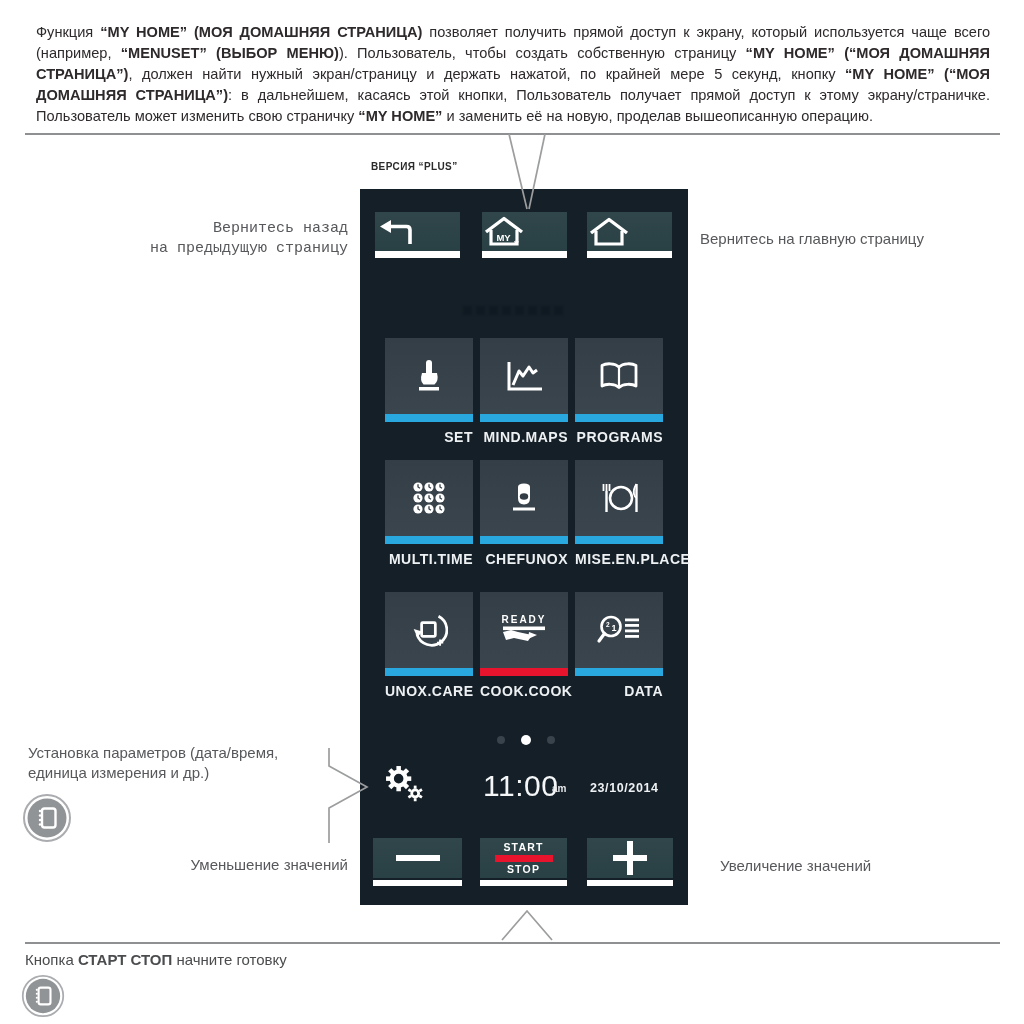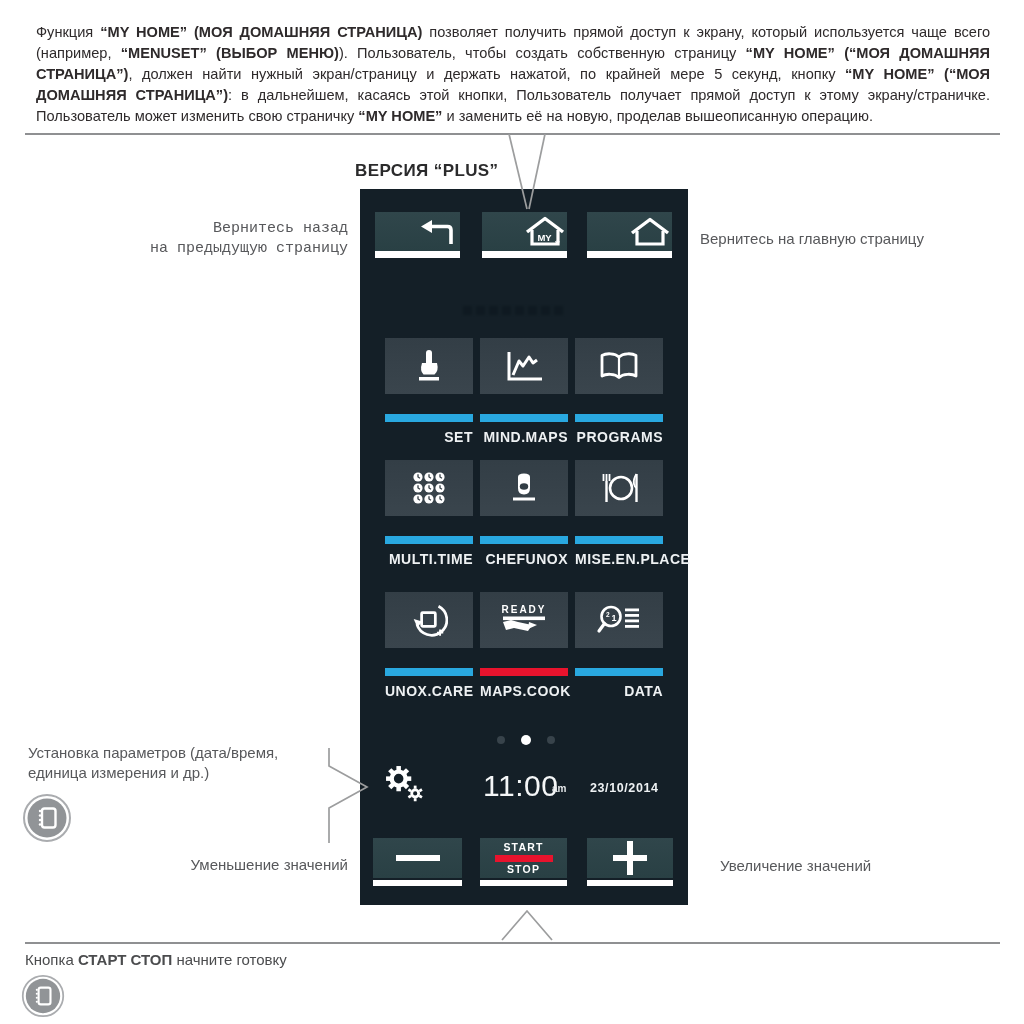--- a/index.html
+++ b/index.html
@@ -6,44 +6,44 @@
   body{width:1024px;height:1024px;position:relative;font-family:"Liberation Sans",sans-serif;overflow:hidden;}
   b{font-weight:bold;}
   
   #intro{position:absolute;left:36px;top:7px;width:954px;font-size:14.6px;line-height:21px;
          text-align:justify;color:var(--text-dark,#2e2a2b);}
   
   .hr{position:absolute;height:2px;background:#8f9092;}
   #hr-top{left:25px;top:133px;width:975px;}
   #hr-bottom{left:25px;top:942px;width:975px;}
   
-  #version-label{position:absolute;left:355px;top:161px;font-size:17px;font-weight:bold;
+  #version-label{position:absolute;left:371px;top:161px;font-size:10px;font-weight:bold;
                  color:#2b2b2c;letter-spacing:.4px;}
   
   .callout{position:absolute;font-size:15px;color:var(--label-gray,#57585b);white-space:pre-line;}
   #label-back{right:676px;top:219px;text-align:right;line-height:20px;font-family:Liberation Mono, monospace;}
   #label-home{left:700px;top:230px;}
   #label-settings{left:28px;top:743px;line-height:20px;}
   #label-decrease{right:676px;top:856px;text-align:right;}
   #label-increase{left:720px;top:857px;}
   #footer-text{position:absolute;left:25px;top:951px;font-size:15px;color:#4b4c4e;}
   
   .note-icon{position:absolute;}
   
   #panel{position:absolute;left:360px;top:189px;width:328px;height:716px;
          background:var(--panel-bg,#141f27);}
   .navkey{position:absolute;top:23px;height:46px;width:85px;}
   .navkey-face{position:absolute;left:0;right:0;top:0;height:39px;
-               background:linear-gradient(#30464b,#294044);display:flex;align-items:center;justify-content:flex-end;}
+               background:linear-gradient(#30464b,#294044);display:flex;align-items:center;justify-content:flex-start;}
   .navkey .bar-white{height:7px;}
   .bar-white{position:absolute;left:0;right:0;bottom:0;background:#fff;}
   #faded-heading{position:absolute;left:103px;top:117px;width:100px;height:9px;opacity:.5;filter:blur(1px);
     background:repeating-linear-gradient(90deg,#0b151c 0 9px,transparent 9px 13px);}
   .gtile{position:absolute;width:88px;height:84px;}
-  .gtile-face{position:absolute;left:0;right:0;top:0;height:56px;
+  .gtile-face{position:absolute;left:0;right:0;top:0;height:76px;
               background:linear-gradient(#333e46,#3a454d);display:flex;align-items:center;justify-content:center;}
   .gtile-bar{position:absolute;left:0;right:0;bottom:0;height:8px;}
   .gtile-bar.blue{background:var(--accent-blue,#29a8e0);}
   .gtile-bar.red{background:var(--accent-red,#e8132d);}
   .glabel{position:absolute;width:88px;text-align:right;font-size:14px;font-weight:bold;
           color:#eef1f3;letter-spacing:.5px;}
   .dot{position:absolute;top:547px;width:8px;height:8px;border-radius:50%;background:#38434b;}
   .dot.active{width:10px;height:10px;margin:-1px;background:#fff;}
   #gear-wrap{position:absolute;left:23px;top:574px;width:40px;height:40px;}
   #time{position:absolute;left:123px;top:582px;font-size:30px;line-height:30px;font-weight:500;
@@ -245,21 +245,21 @@
     <div class="gtile-face">
       <svg width="56" height="36" viewBox="0 0 56 36">
         <text x="28" y="11" text-anchor="middle" font-size="10" font-weight="bold" letter-spacing="2" fill="#fff">READY</text>
         <rect x="7" y="14.5" width="42" height="3.6" fill="#fff"></rect>
         <polygon points="7,20 15,18 22,20 36,23 32,29 18,26 10,28" fill="#fff"></polygon>
         <polygon points="33,20 41,23 32,27" fill="#fff"></polygon>
       </svg>
     </div>
     <div class="gtile-bar red"></div>
   </div>
-  <div class="glabel" style="left:120px;top:494px;">MAPS.COOK</div>
+  <div class="glabel" style="left:120px;top:494px;">COOK.COOK</div>
 
   <div class="gtile" style="left:215px;top:403px;">
     <div class="gtile-face">
       <svg width="46" height="34" viewBox="0 0 46 34">
         <circle cx="15" cy="13.5" r="9.5" stroke="#fff" stroke-width="2.6" fill="none"></circle>
         <path d="M8.5 20.5 L3 28" stroke="#fff" stroke-width="3.2" stroke-linecap="round"></path>
         <text x="10" y="13.5" font-size="6.5" font-weight="bold" fill="#fff">2</text>
         <text x="15.5" y="18" font-size="9" font-weight="bold" fill="#fff">1</text>
         <rect x="29" y="5.5" width="14" height="2.8" fill="#fff"></rect>
         <rect x="29" y="11" width="14" height="2.8" fill="#fff"></rect>

